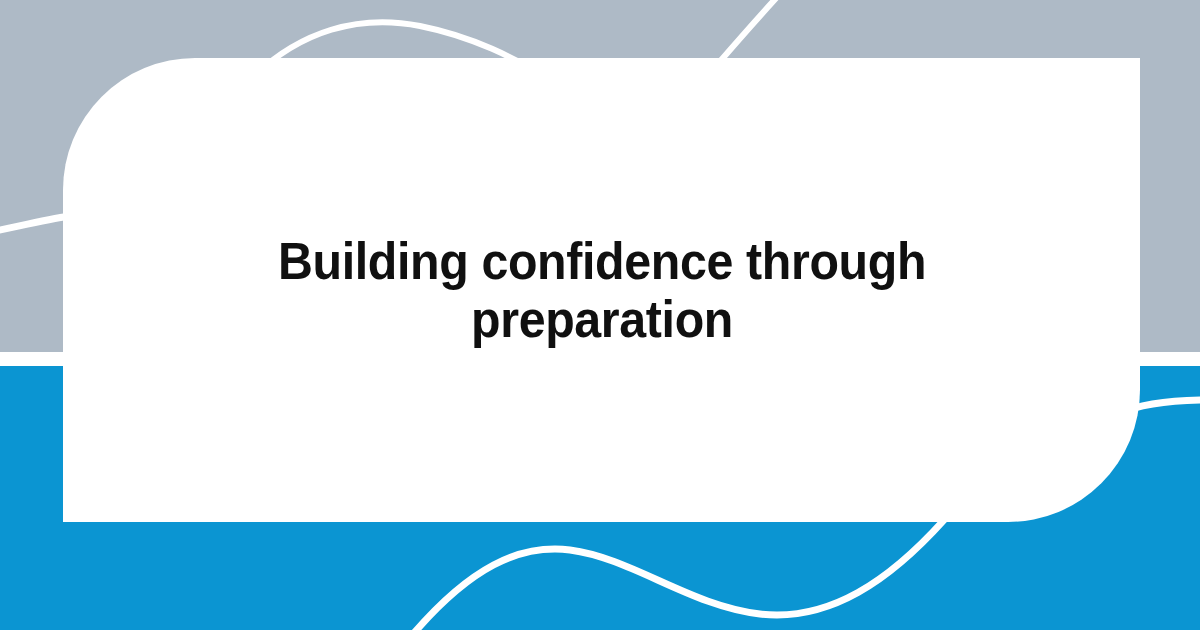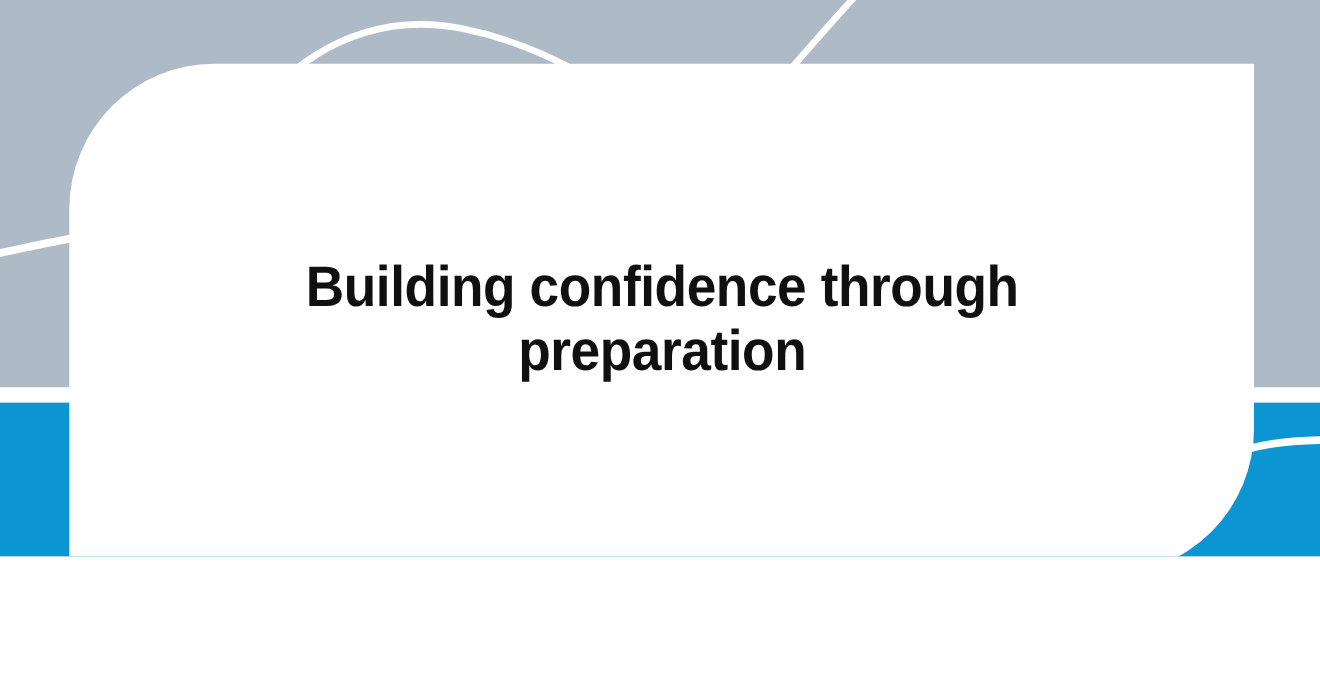--- a/index.html
+++ b/index.html
@@ -8,21 +8,21 @@
     padding: 0;
     background: #ffffff;
   }
   body {
     font-family: "Liberation Sans", "DejaVu Sans", sans-serif;
   }
 
   .canvas {
     position: relative;
     width: 1200px;
-    height: 506px;
+    height: 630px;
     overflow: hidden;
     background: #aebac6;
   }
 
   
   .bg-svg {
     position: absolute;
     inset: 0;
     width: 1200px;
     height: 630px;

